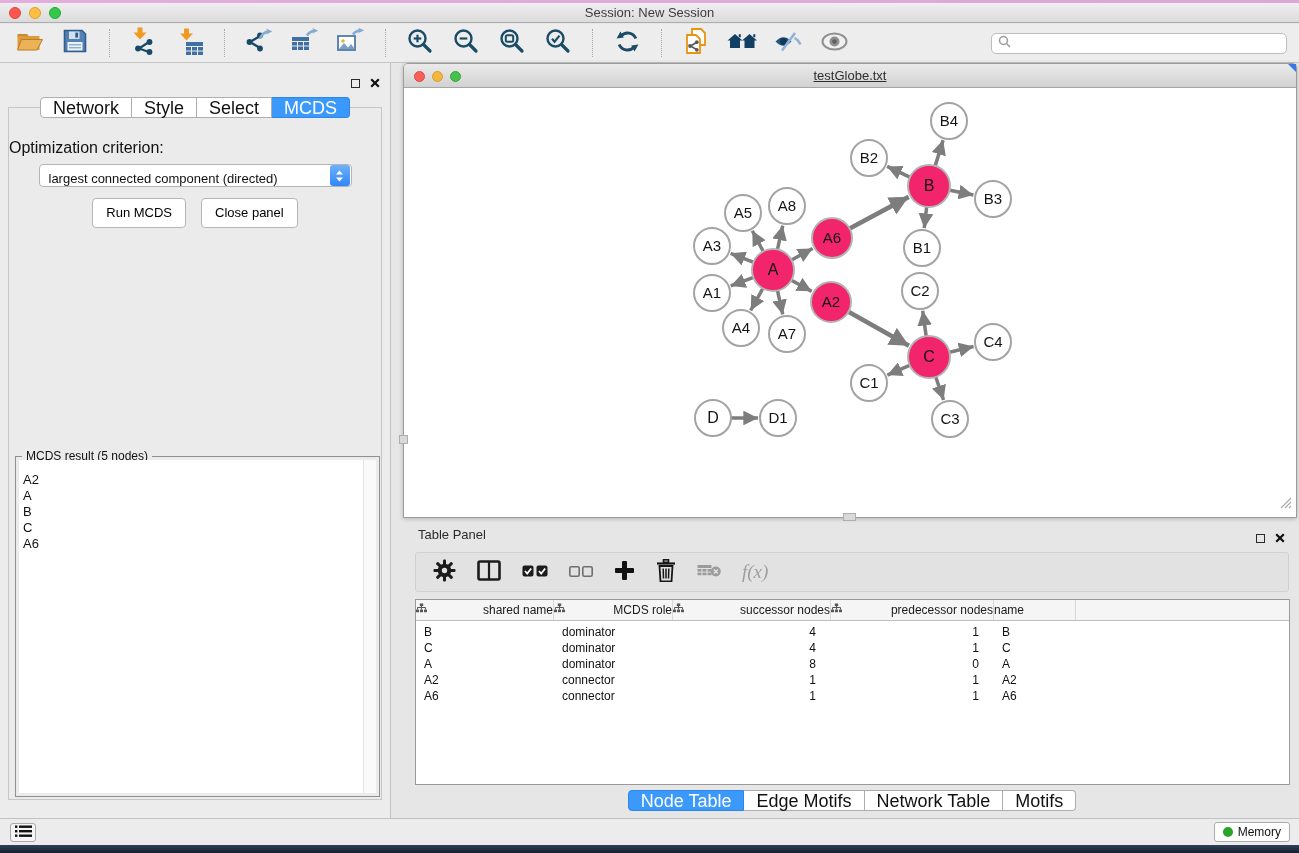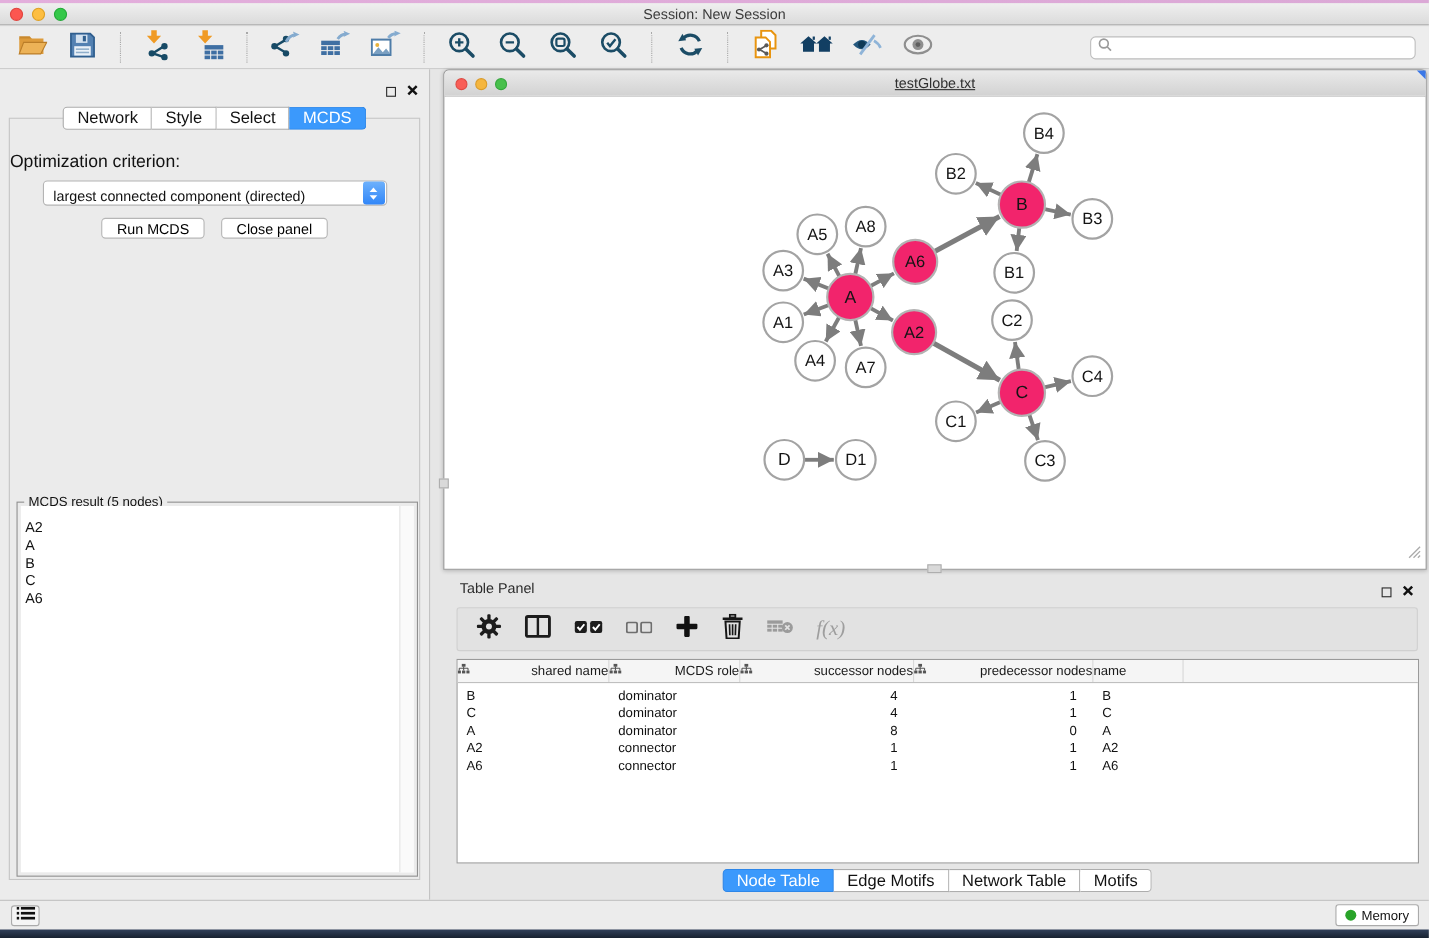--- a/index.html
+++ b/index.html
@@ -33,34 +33,34 @@
   #content { position:absolute; top:63px; left:0; right:0; bottom:35px; background:#E6E6E6; }
 
   
   #control-panel { position:absolute; left:0; top:0; width:391px; height:100%;
                    background:#ECECEC; border-right:1px solid #C3C3C3; }
   .panel-title { font-size:13px; color:#2B2B2B; padding:9px 0 0 13px; }
   .panel-controls { position:absolute; right:10px; top:11px; display:flex; gap:10px; align-items:center; }
   .float-box { width:9px; height:9px; border:1.5px solid #2A2A2A; display:inline-block; }
   .cp-tabs { position:absolute; top:34px; left:0; width:100%; display:flex; justify-content:center; z-index:2; }
   .tab { height:21px; line-height:20px; padding:0 12px; background:#FFF; border:1px solid #ADADAD;
-         border-left:none; font-size:15px; color:#111; white-space:nowrap; }
+         border-left:none; font-size:18px; color:#111; white-space:nowrap; }
   .tab:first-child { border-left:1px solid #ADADAD; border-radius:4px 0 0 4px; }
   .tab:last-child { border-radius:0 4px 4px 0; }
   .tab.active { background:var(--accent); border-color:#2E86E8; color:#FFF; }
   .cp-body { position:absolute; top:44px; left:8px; right:8px; bottom:18px;
              border:1px solid #C6C6C6; background:#EBEBEB; }
   .opt-label { margin-top:31px; text-align:left; font-size:16px; }
   .dropdown { margin:7px auto 0; width:313px; height:23px; background:#FFF; border:1px solid #B4B4B4;
               border-radius:4px; display:flex; align-items:flex-end; }
   .dropdown .val { flex:1; font-size:13px; padding-left:9px; white-space:nowrap; overflow:hidden; }
   .stepper { width:20px; height:21px; border-radius:3px; margin-right:1px;
              background:linear-gradient(#6DB1FC,#3186F8); display:flex; align-items:center; justify-content:center; }
   .btn-row { display:flex; justify-content:center; gap:15px; margin-top:11px; }
-  .push-btn { height:19px; padding:0 13px; background:#FFF; border:1px solid #B6B6B6; border-radius:4px;
+  .push-btn { height:30px; padding:0 13px; background:#FFF; border:1px solid #B6B6B6; border-radius:4px;
               font-size:13px; line-height:20px; font-family:"Liberation Sans", sans-serif; }
   .mcds-fieldset { position:absolute; left:6px; right:1px; top:348px; bottom:2px;
                    border:1px solid #8F8F8F; background:#EBEBEB; }
   .mcds-legend { position:absolute; top:-8px; left:6px; background:#EBEBEB; padding:0 4px; font-size:12px; }
   .mcds-list { position:absolute; inset:3px; background:#FFF; padding-top:12px; overflow:hidden; }
   .mcds-item { font-size:13px; line-height:16px; padding-left:4px; }
   .mcds-scroll { position:absolute; right:3px; top:3px; bottom:3px; width:13px;
                  background:#FAFAFA; border-left:1px solid #E4E4E4; }
 
   

